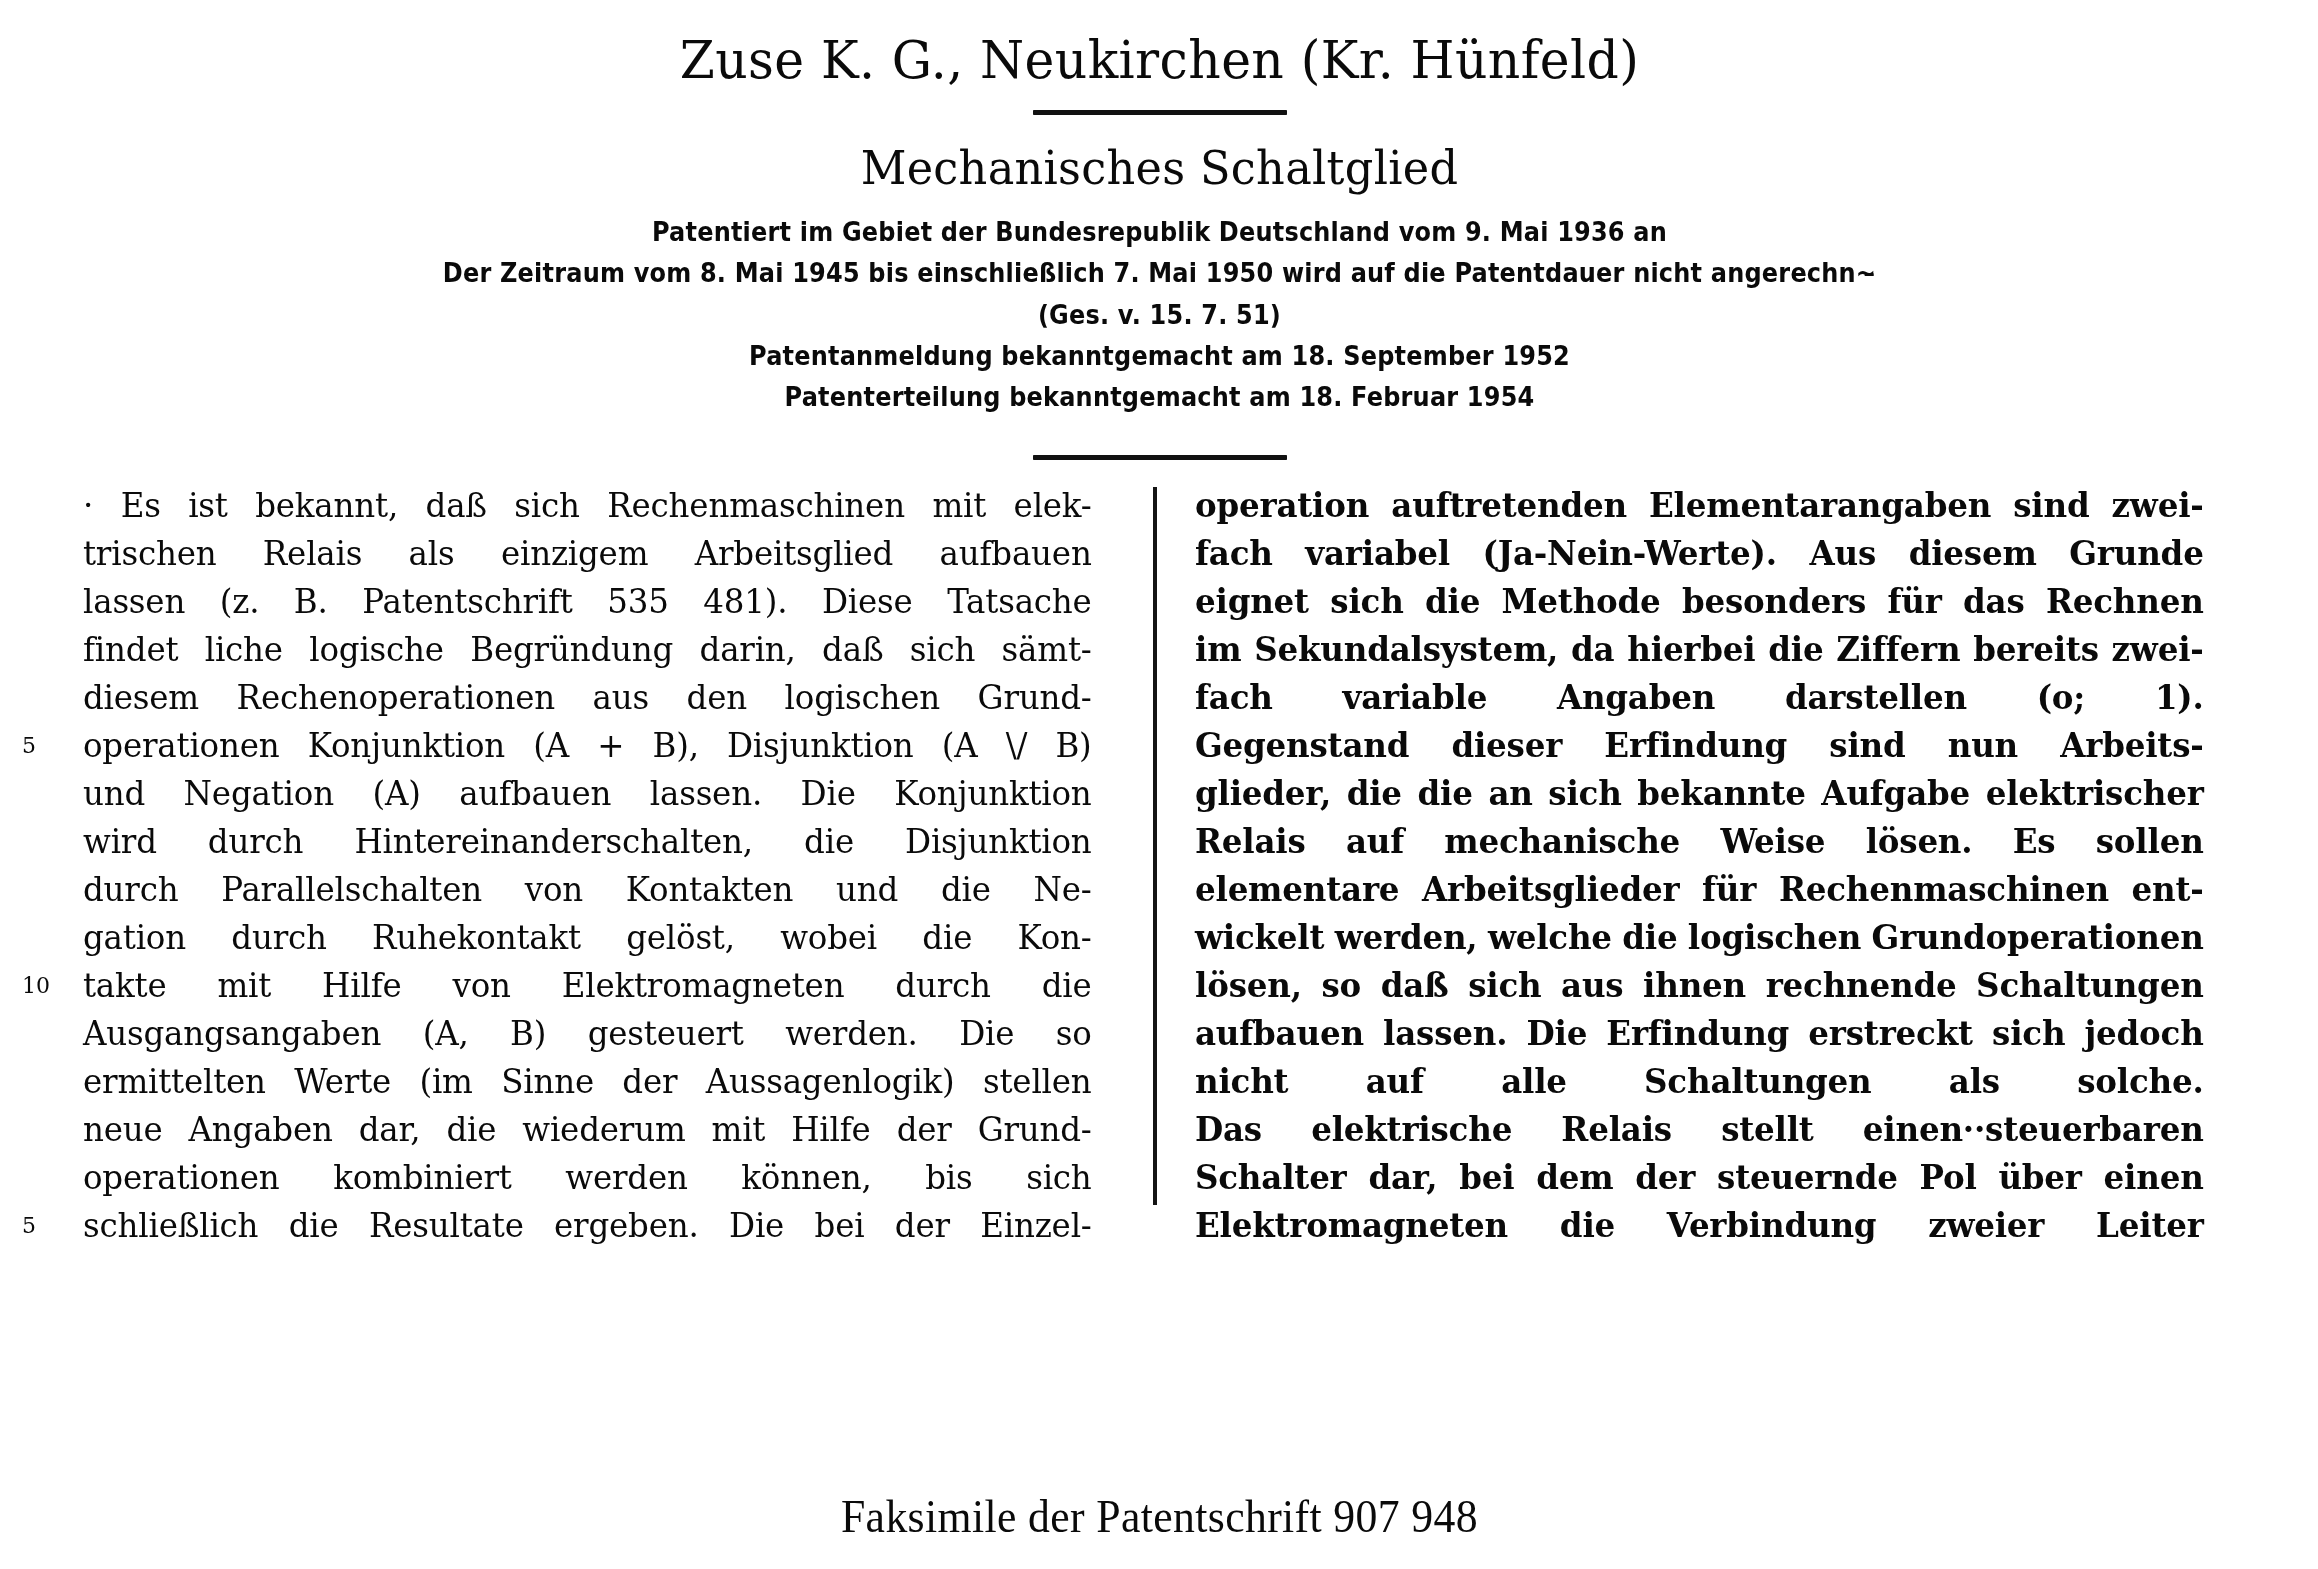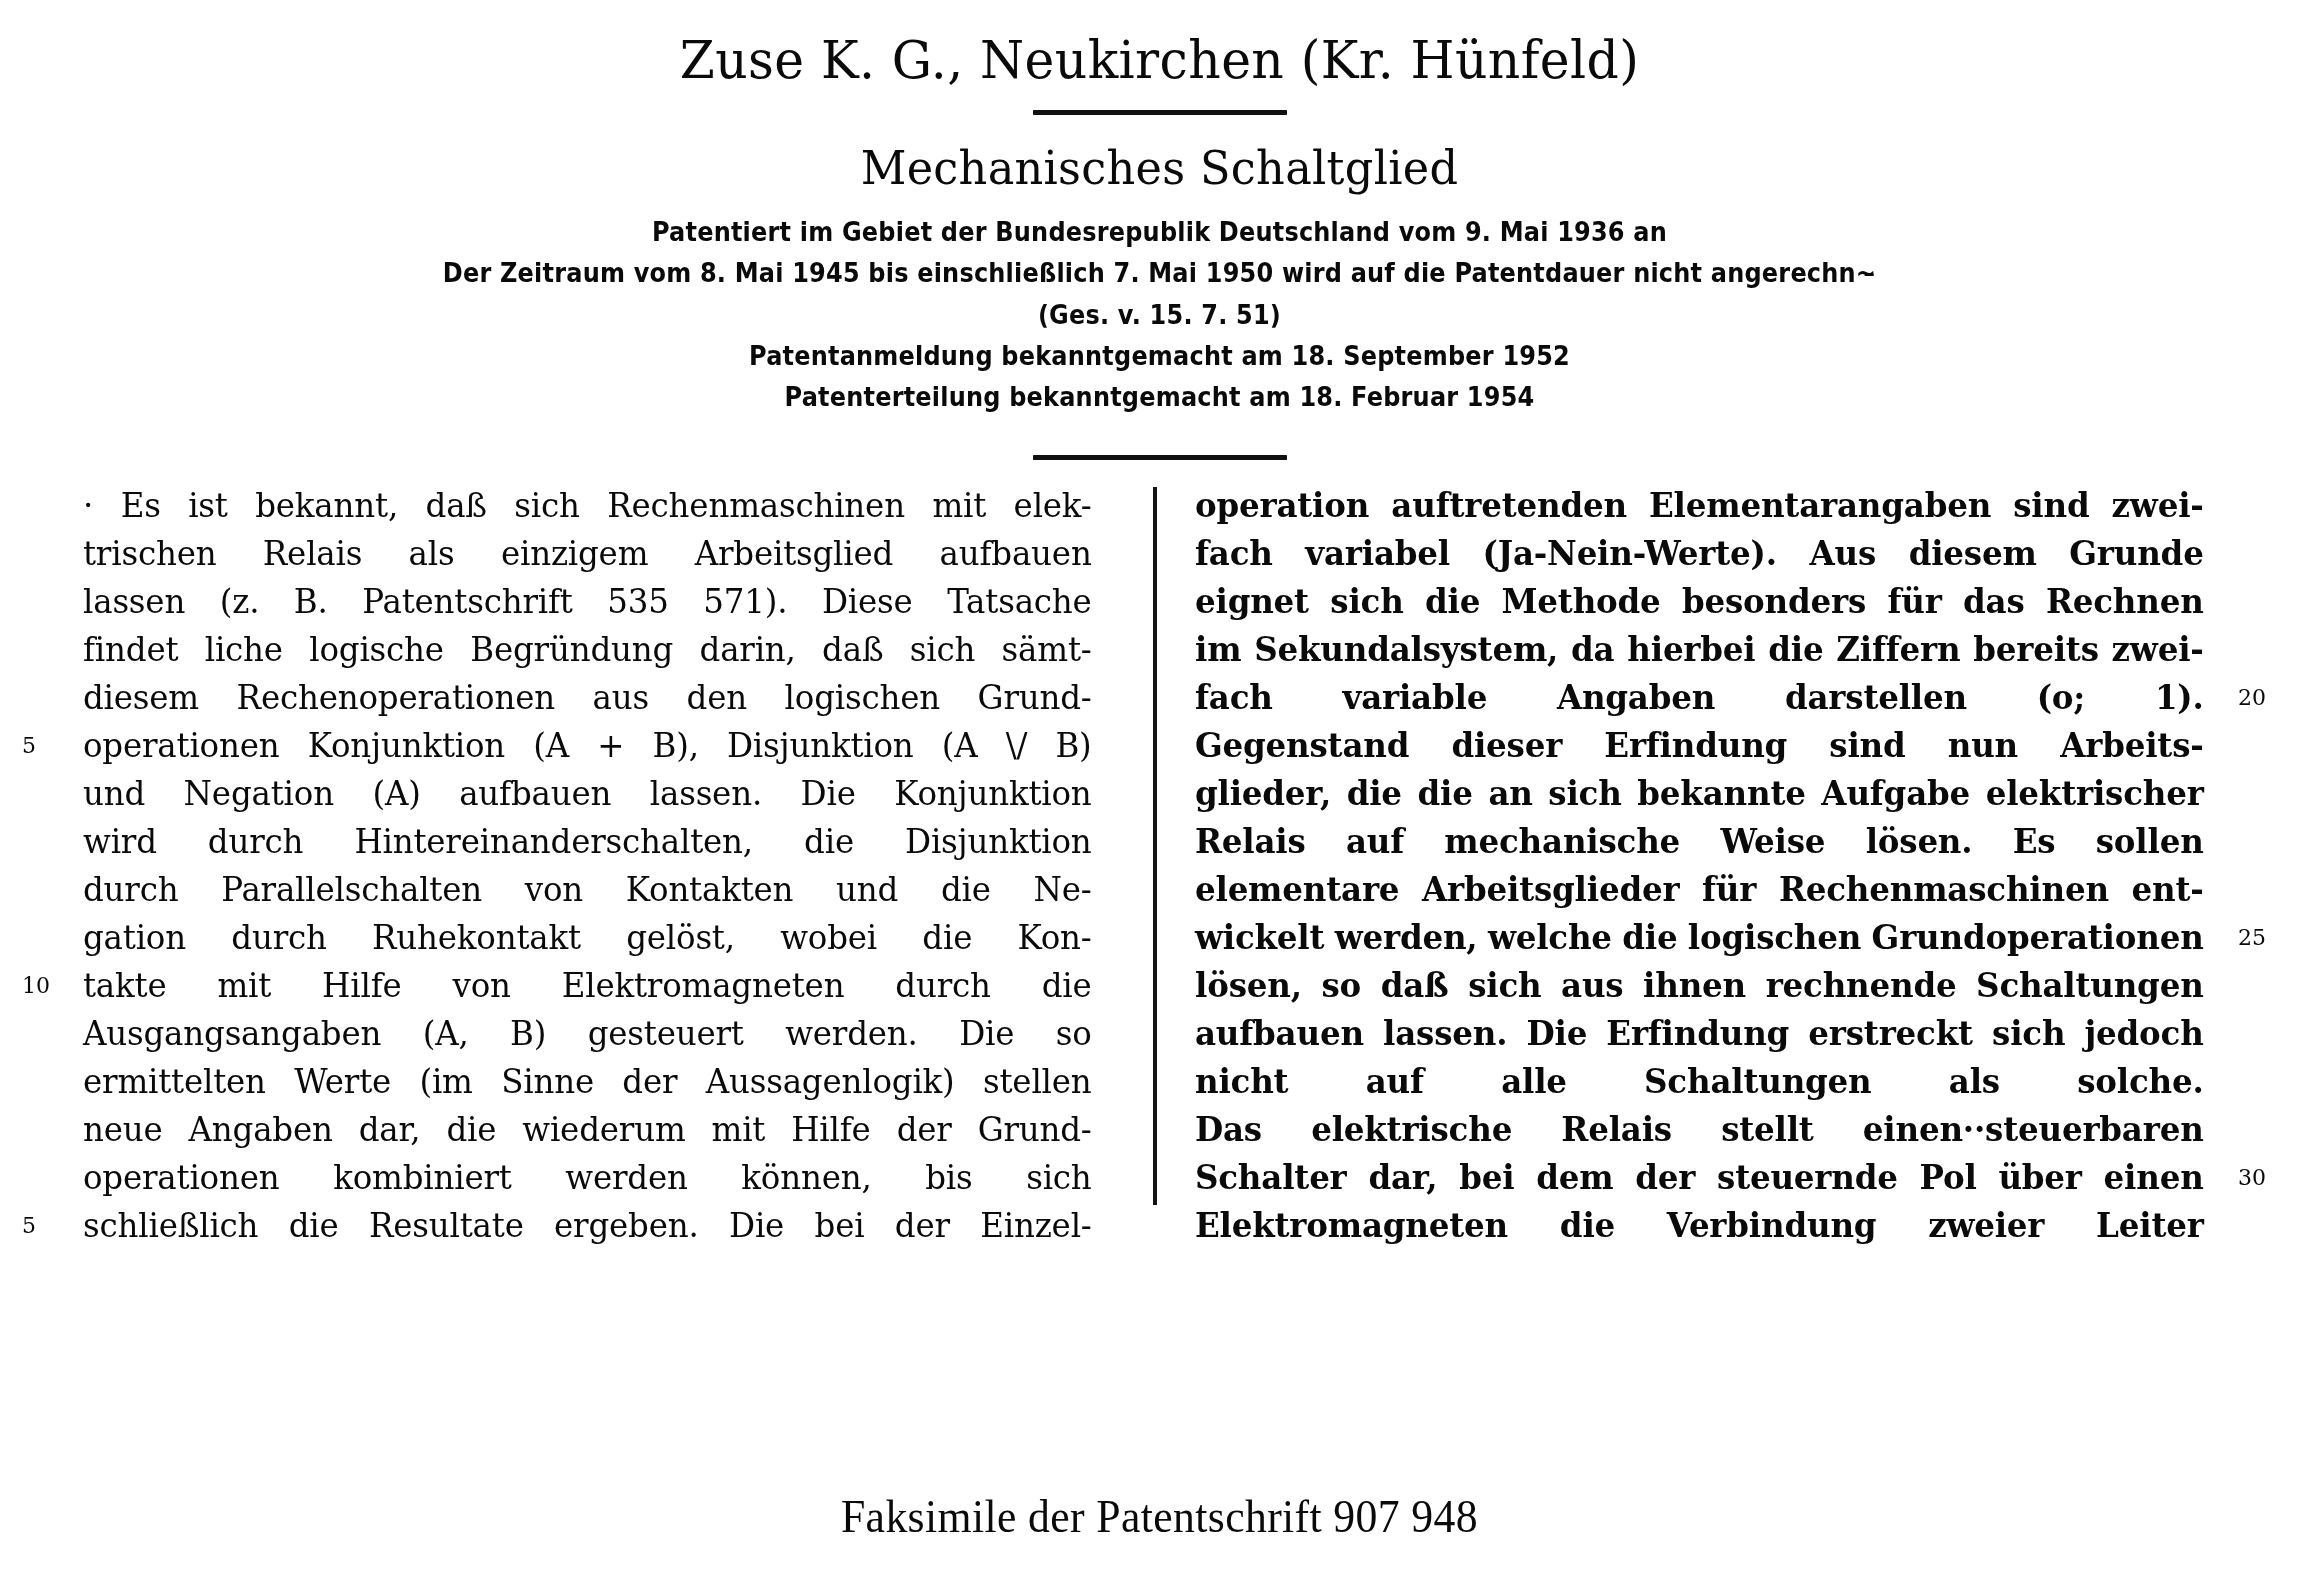--- a/index.html
+++ b/index.html
@@ -218,21 +218,21 @@
             <span>einzigem</span>
             <span>Arbeitsglied</span>
             <span>aufbauen</span>
           </span>
           <span class="textline j">
             <span>lassen</span>
             <span>(z.</span>
             <span>B.</span>
             <span>Patentschrift</span>
             <span>535</span>
-            <span>571).</span>
+            <span>481).</span>
             <span>Diese</span>
             <span>Tatsache</span>
           </span>
           <span class="textline j">
             <span>findet</span>
             <span>liche</span>
             <span>logische</span>
             <span>Begründung</span>
             <span>darin,</span>
             <span>daß</span>
@@ -459,36 +459,18 @@
             <span>der</span>
             <span>steuernde</span>
             <span>Pol</span>
             <span>über</span>
             <span>einen</span>
           </span>
           <span class="textline">Elektromagneten die Verbindung zweier Leiter</span>
         </p>
     </div>
 
-    <div class="linenums linenums-right">
-        <span></span>
-        <span></span>
-        <span></span>
-        <span></span>
-        <span>20</span>
-        <span></span>
-        <span></span>
-        <span></span>
-        <span></span>
-        <span>25</span>
-        <span></span>
-        <span></span>
-        <span></span>
-        <span></span>
-        <span>30</span>
-        <span></span>
-      </div>
   </div>
 
   <div class="caption">Faksimile der Patentschrift 907 948</div>
 
 </div>
 
 
 </body></html>

